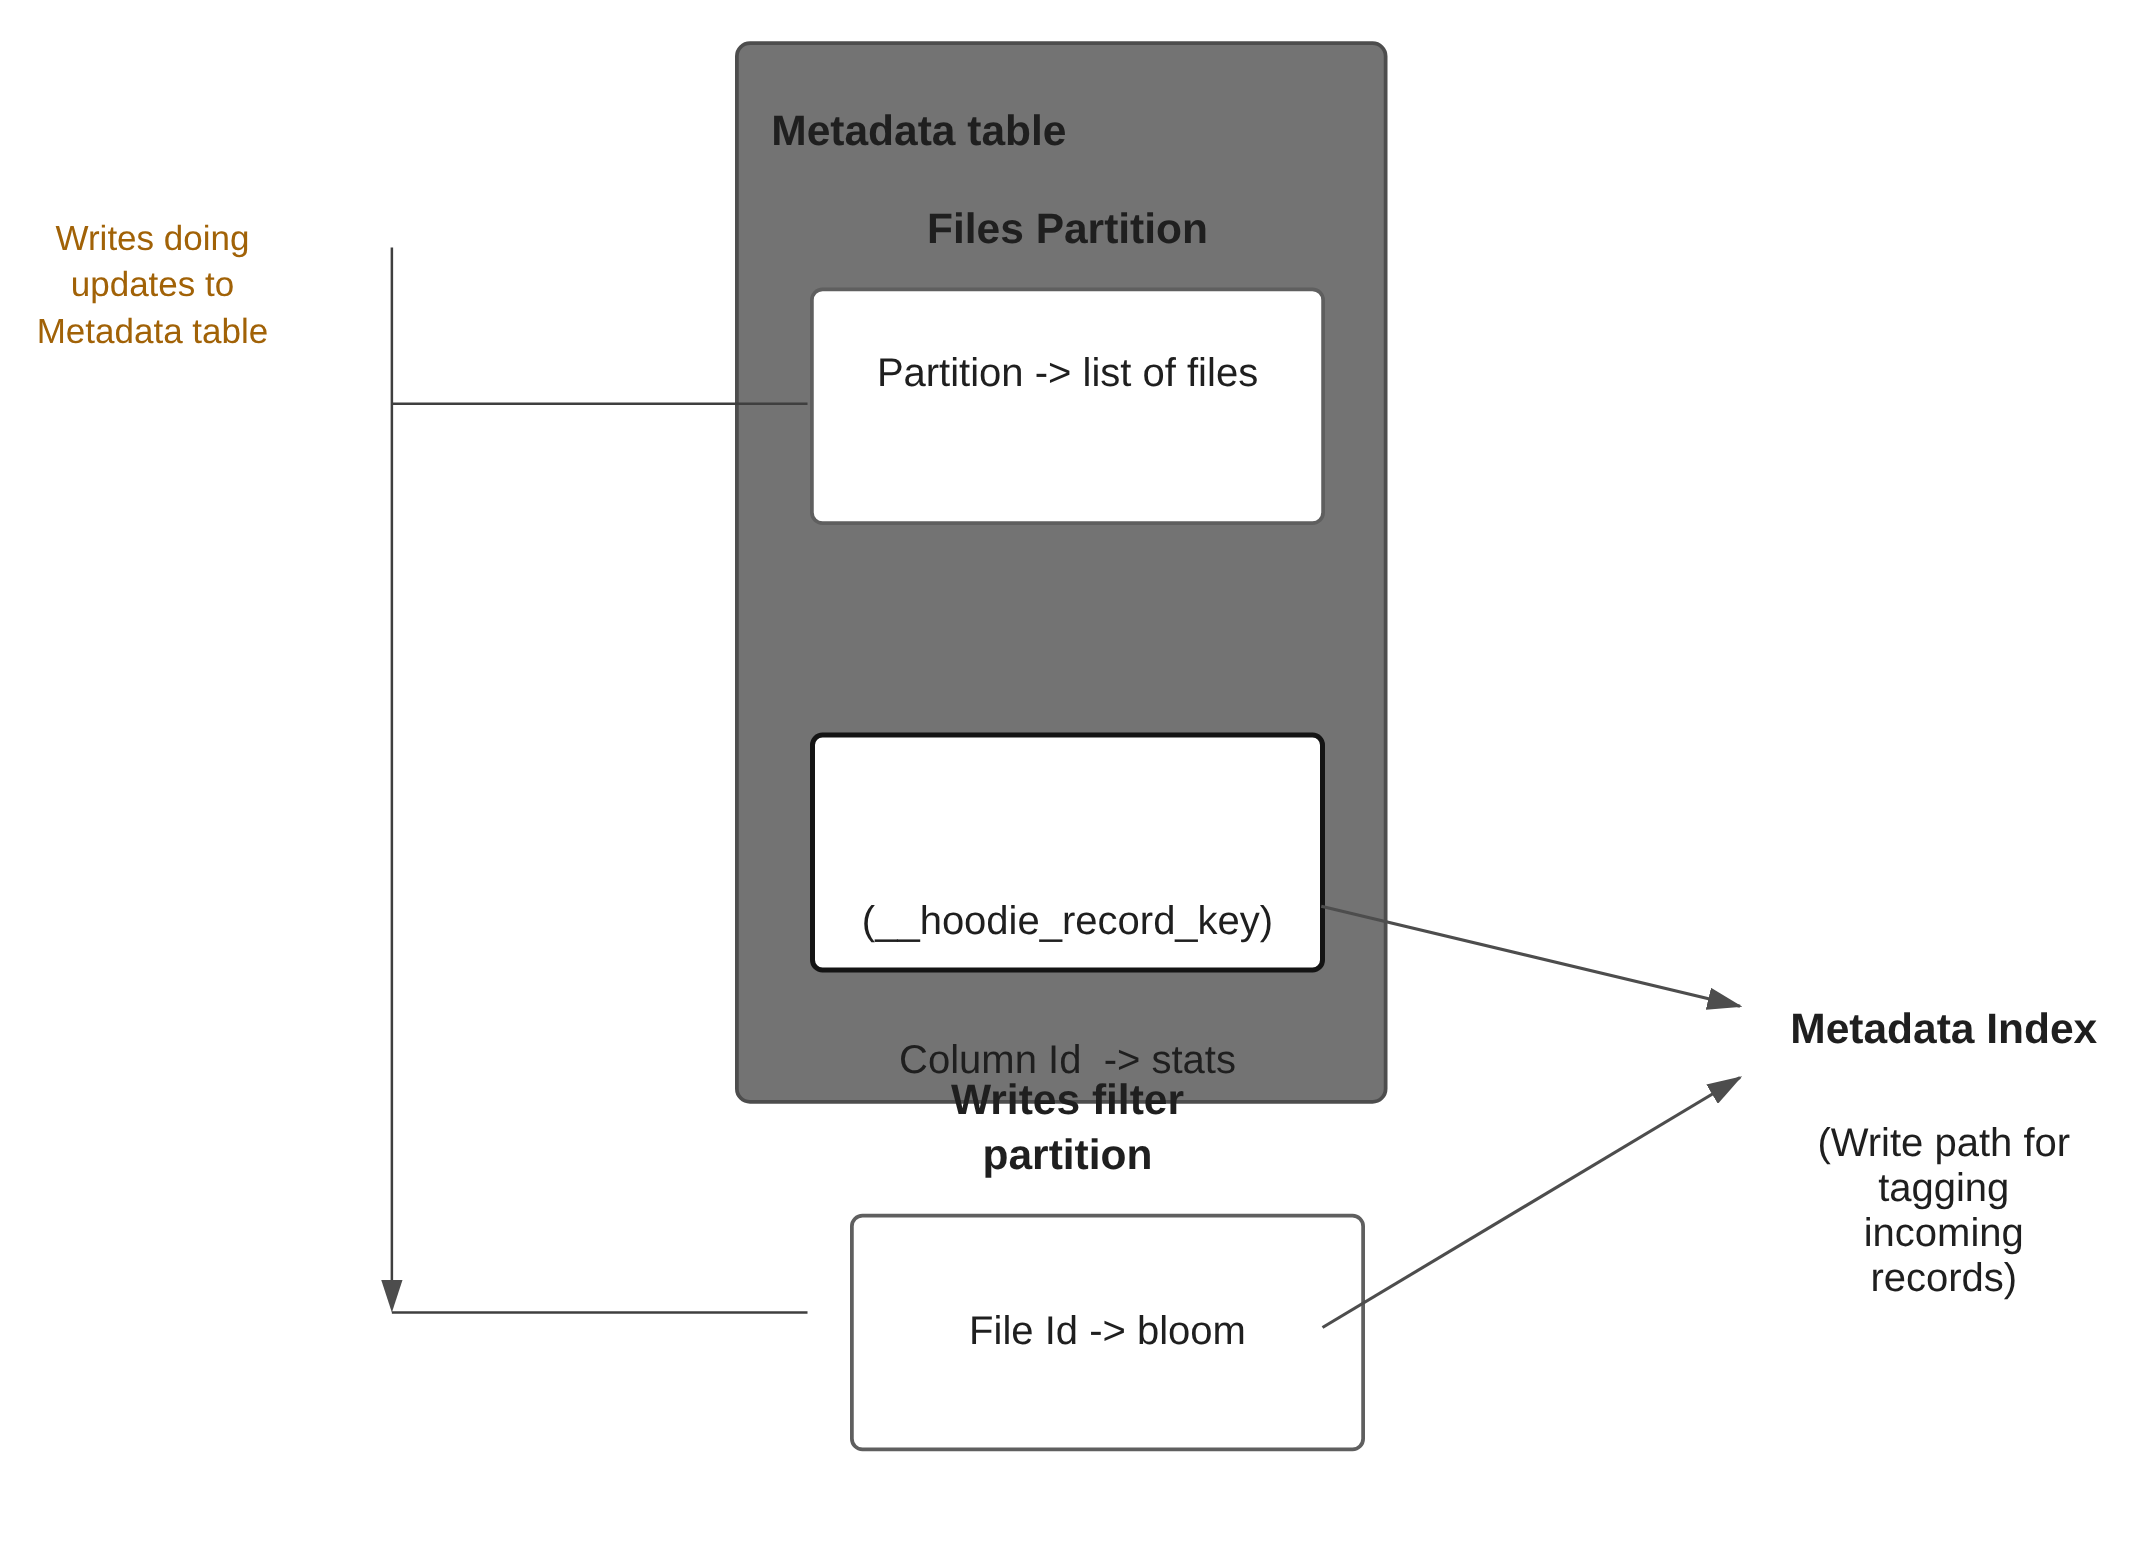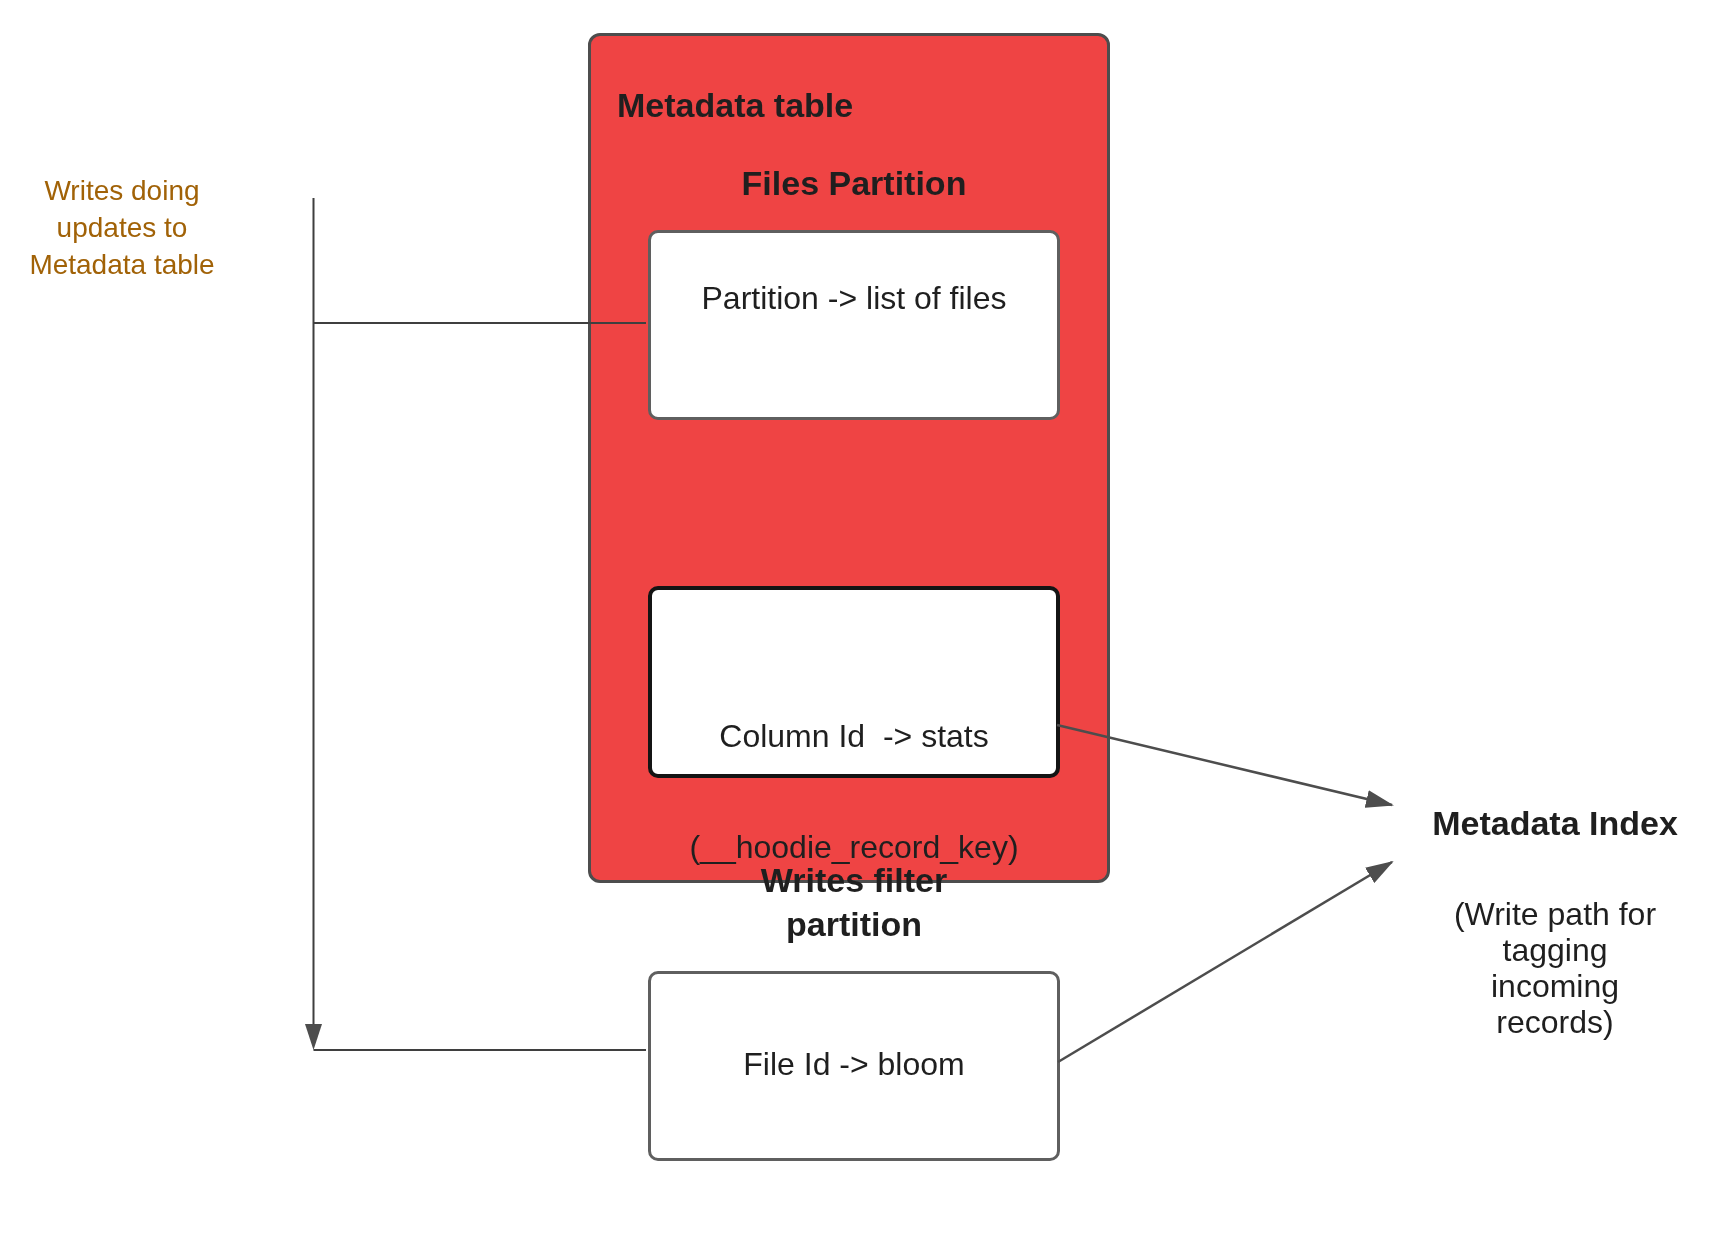--- a/index.html
+++ b/index.html
@@ -35,21 +35,21 @@
     z-index: 2;
   }
 
   
   .outer-box {
     position: absolute;
     left: 588px; top: 33px;
     width: 522px; height: 850px;
     border: 3px solid #4d4d4d;
     border-radius: 12px;
-    background: #ef4444;
+    background: #737373;
     z-index: 1;
     text-decoration: underline;
   }
 
   .outer-title {
     position: absolute;
     left: 26px; top: 52px;
     font-size: 34px;
     font-weight: bold;
     line-height: 34px;
@@ -77,21 +77,21 @@
     position: absolute;
     left: 57px;
     width: 412px;
     height: 190px;
     border: 3px solid #5f5f5f;
     border-radius: 10px;
     background: #ffffff;
   }
   .box-files { top: 194px; }
   .box-stats { top: 550px; height: 192px; border: 4px solid #141414; }
-  .box-bloom { top: 935px; }
+  .box-bloom { top: 935px; margin-left: 32px; }
 
   .box-text {
     position: absolute;
     left: 0; right: 0;
     text-align: center;
     font-size: 32px;
     line-height: 37px;
     white-space: pre;
   }
   .box-files .box-text { top: 47px; }
@@ -132,22 +132,22 @@
 
     <div class="partition-heading heading-files">
       <span class="wrap">Files Partition</span>
     </div>
     <div class="inner-box box-files">
       <div class="box-text">Partition -&gt; list of files</div>
     </div>
 
     <div class="inner-box box-stats">
       <div class="box-text">
+        <div>(__hoodie_record_key)</div>
         <div>Column Id  -&gt; stats</div>
-        <div>(__hoodie_record_key)</div>
       </div>
     </div>
 
     <div class="partition-heading heading-bloom">
       <span class="wrap">Writes filter partition</span>
     </div>
     <div class="inner-box box-bloom">
       <div class="box-text">File Id -&gt; bloom</div>
     </div>
 

